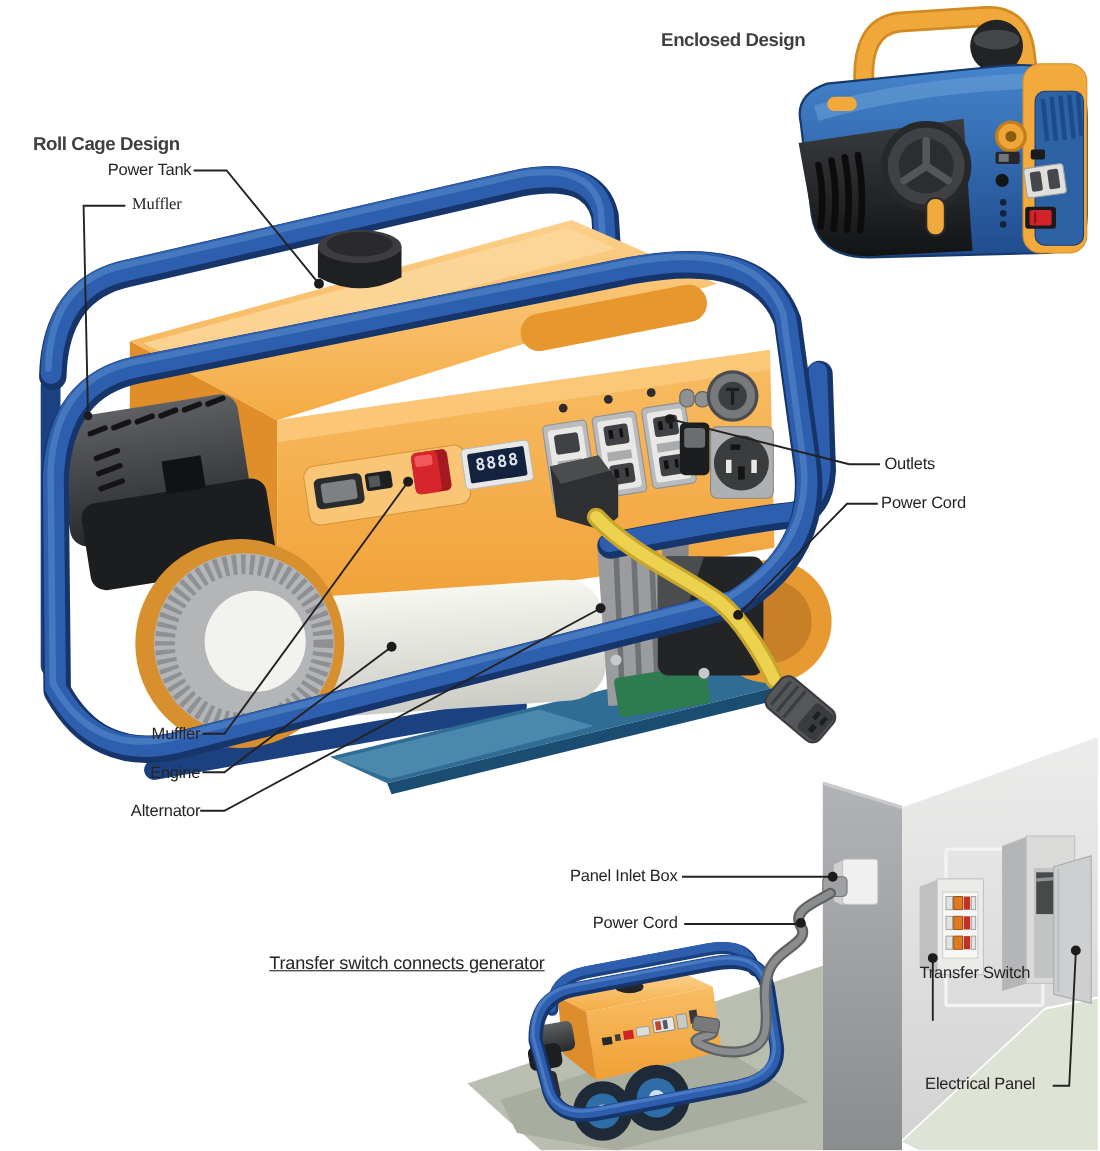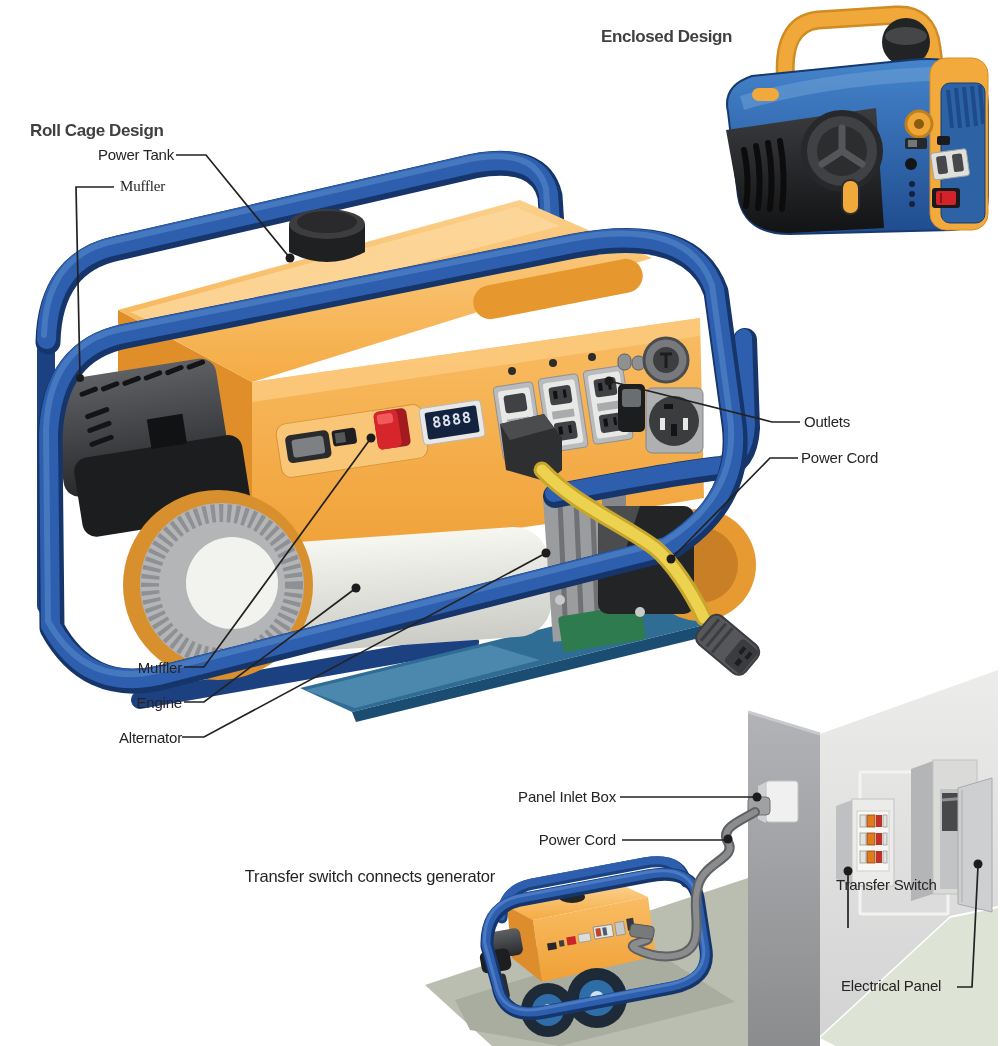--- a/index.html
+++ b/index.html
@@ -433,19 +433,19 @@
 <div class="lbl r" style="left:88px;top:659px;width:94px;">Muffler</div>
 <div class="lbl r" style="left:88px;top:694px;width:94px;">Engine</div>
 <div class="lbl r" style="left:84px;top:729px;width:98px;">Alternator</div>
 <div class="lbl" style="left:804px;top:413px;">Outlets</div>
 <div class="lbl" style="left:801px;top:449px;">Power Cord</div>
 <div class="lbl r" style="left:498px;top:788px;width:118px;">Panel Inlet Box</div>
 <div class="lbl r" style="left:498px;top:831px;width:118px;">Power Cord</div>
 <div class="lbl" style="left:836px;top:876px;">Transfer Switch</div>
 <div class="lbl" style="left:841px;top:977px;">Electrical Panel</div>
 
-<div class="note" style="left:222px;top:866px;width:296px;">
+<div class="note" style="left:222px;top:866px;width:296px;text-decoration:underline;">
   <div>Transfer switch connects generator</div>
 </div>
 
 <div class="meter-digits">8888</div>
 
 </div>
 
 </body></html>

